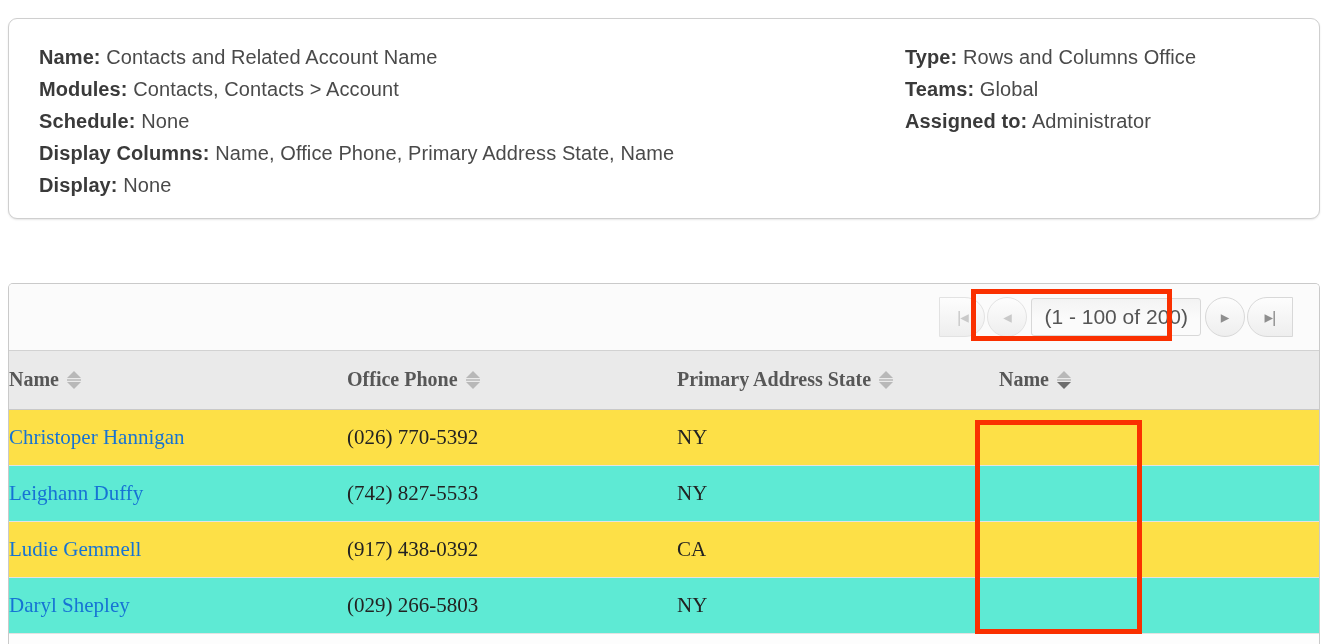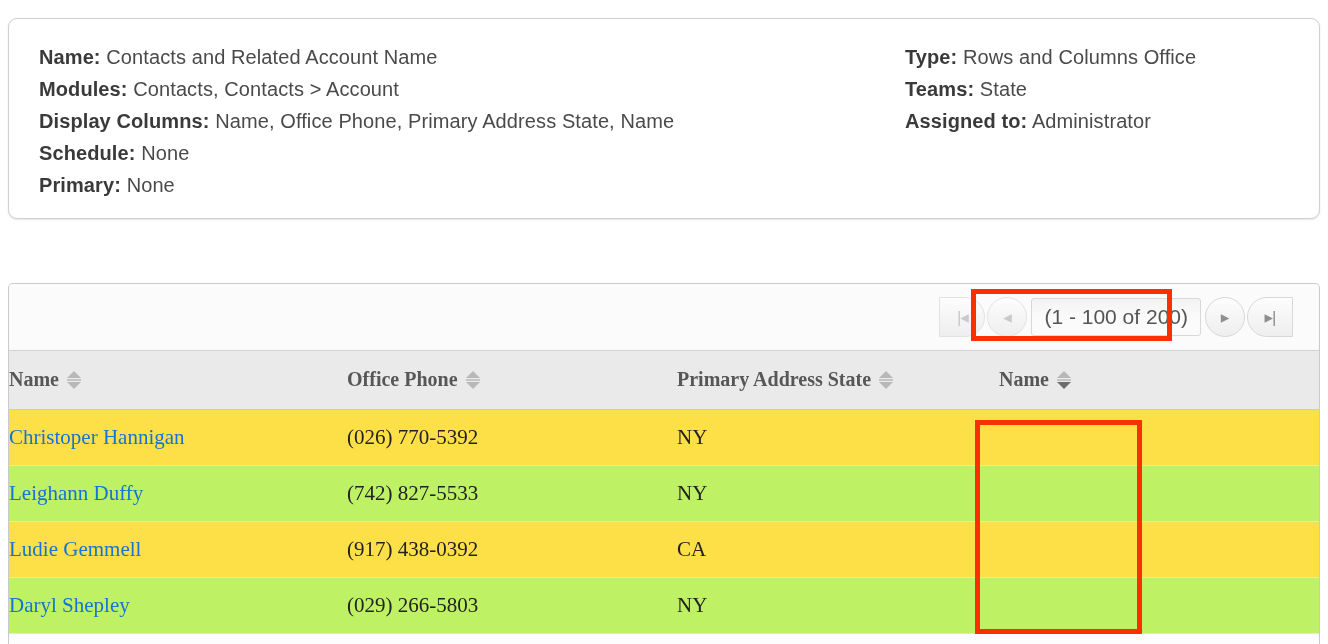--- a/index.html
+++ b/index.html
@@ -180,21 +180,21 @@
   table.report-table tbody td {
     height: 56px;
     font-size: 21px;
     color: #222222;
     border-bottom: 1px solid #e3e3e3;
     padding: 0 10px 0 0;
     vertical-align: middle;
     white-space: nowrap;
   }
   tbody tr.odd  td { background: #fde047; }
-  tbody tr.even td { background: #bef264; }
+  tbody tr.even td { background: #5eead4; }
 
   td.c-name    { padding-left: 30px; }
   th.c-name    { padding-left: 30px; }
   td.c-phone, th.c-phone { padding-left: 18px; margin-left: 26px; }
   td.c-state, th.c-state { padding-left: 10px; }
   td.c-acct,  th.c-acct  { padding-left: 12px; }
 
   a.row-link {
     color: #1673d4;
     text-decoration: none;
@@ -221,41 +221,41 @@
       <div class="info-col left">
         <div class="info-line">
           <span class="lbl">Name:</span>
           <span class="val">Contacts and Related Account Name</span>
         </div>
         <div class="info-line">
           <span class="lbl">Modules:</span>
           <span class="val">Contacts, Contacts &gt; Account</span>
         </div>
         <div class="info-line">
+          <span class="lbl">Schedule:</span>
+          <span class="val">None</span>
+        </div>
+        <div class="info-line">
           <span class="lbl">Display Columns:</span>
           <span class="val">Name, Office Phone, Primary Address State, Name</span>
         </div>
         <div class="info-line">
-          <span class="lbl">Schedule:</span>
-          <span class="val">None</span>
-        </div>
-        <div class="info-line">
-          <span class="lbl">Primary:</span>
+          <span class="lbl">Display:</span>
           <span class="val">None</span>
         </div>
       </div>
 
       <div class="info-col right">
         <div class="info-line">
           <span class="lbl">Type:</span>
           <span class="val">Rows and Columns Office</span>
         </div>
         <div class="info-line">
           <span class="lbl">Teams:</span>
-          <span class="val">State</span>
+          <span class="val">Global</span>
         </div>
         <div class="info-line">
           <span class="lbl">Assigned to:</span>
           <span class="val">Administrator</span>
         </div>
       </div>
     </div>
   </div>
 
   <div class="table-panel">

